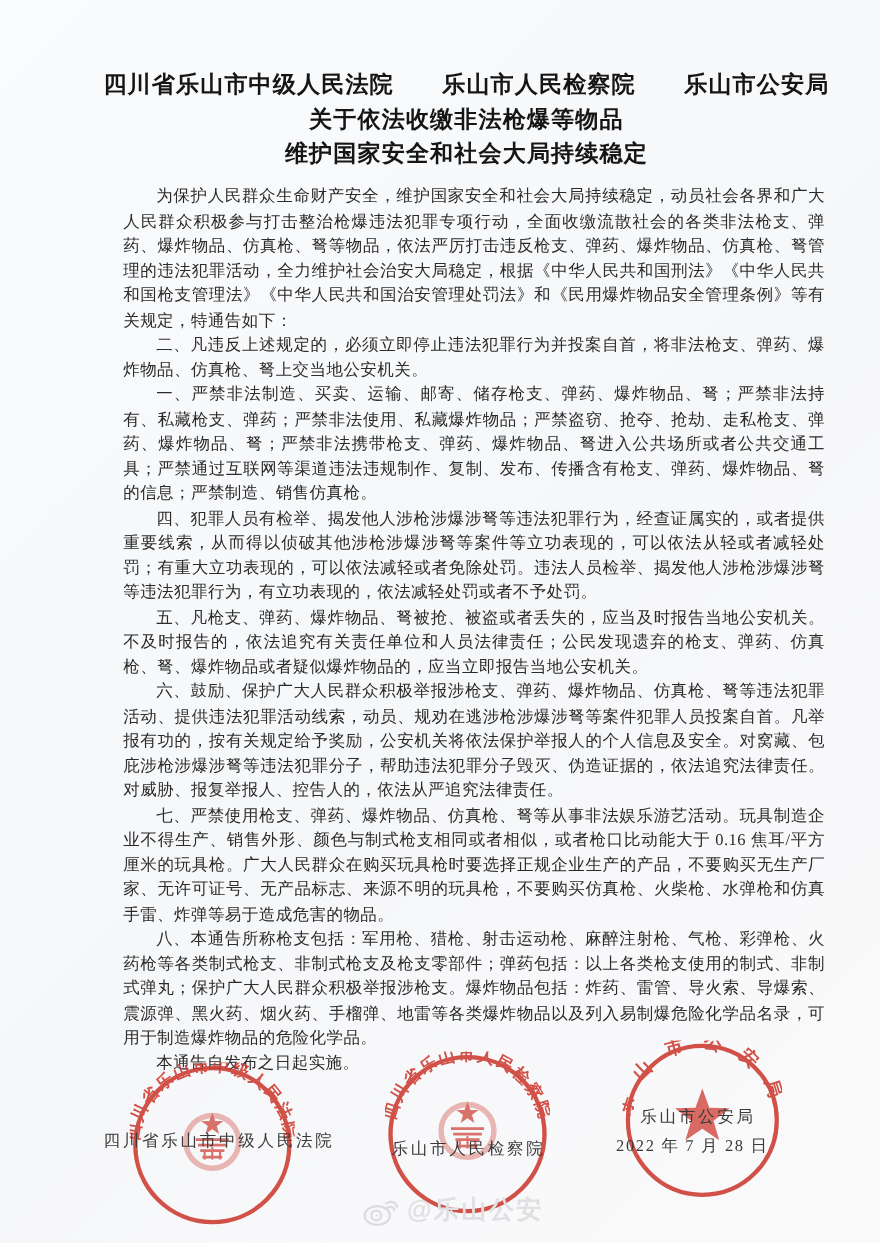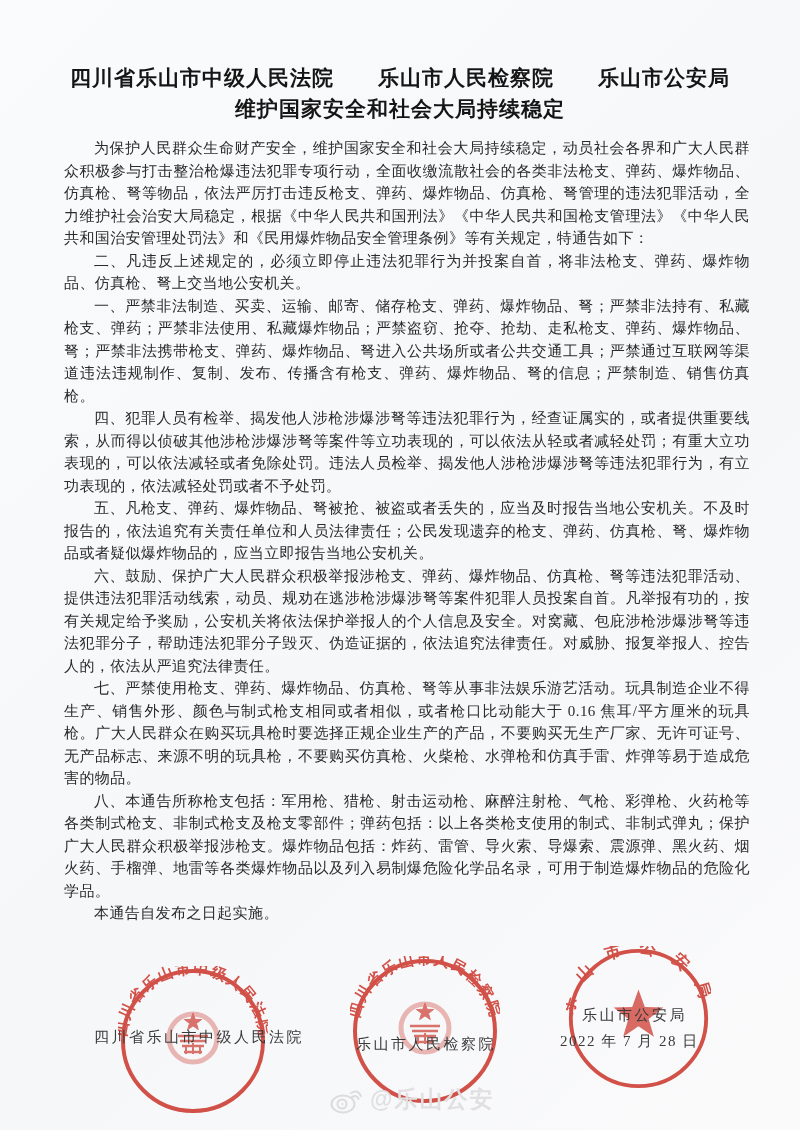--- a/index.html
+++ b/index.html
@@ -5,20 +5,21 @@
   * { margin:0; padding:0; box-sizing:border-box; }
   html,body { width:800px; height:1130px; }
   body {
     background:#f7f8fa;
     font-family:"Liberation Serif","DejaVu Serif",serif;
     position:relative; overflow:hidden;
   }
   .sheet {
     position:absolute; inset:0;
     background:linear-gradient(135deg,#fafbfd 0%,#f6f7f9 55%,#fafafb 100%);
+    padding-left:48px;
   }
   .title-block {
     padding-top:62px; text-align:center;
     font-family:"Liberation Sans","DejaVu Sans",sans-serif;
     font-weight:bold; color:#151515;
   }
   .title-line { font-size:21px; line-height:31px; letter-spacing:1px; }
   .doc-body {
     margin:13px 50px 0 64px;
     font-size:15px; line-height:22.5px;
@@ -33,34 +34,35 @@
   .arc-text { font-size:15px; letter-spacing:2px; font-family:"Liberation Sans",sans-serif; font-weight:bold; }
   .arc-text--police { font-size:17px; letter-spacing:17px; }
   .seal-label {
     position:absolute; white-space:nowrap;
     font-size:15px; color:#3a3a3a; letter-spacing:2.5px;
   }
   .seal-label--date { letter-spacing:1.5px; }
   
   .watermark {
     position:absolute; left:330px; top:1084px;
-    display:flex; gap:6px;
+    display:flex; align-items:center; gap:6px;
   }
   .watermark-text {
     font-size:23px; letter-spacing:2px; font-weight:bold;
     font-family:"Liberation Sans",sans-serif;
   }
 </style>
 </head>
 <body>
 
 <div class="sheet">
 
   <div class="title-block">
     <div class="title-line">四川省乐山市中级人民法院　　乐山市人民检察院　　乐山市公安局</div>
+    <div class="title-line">关于依法收缴非法枪爆等物品</div>
     <div class="title-line">维护国家安全和社会大局持续稳定</div>
   </div>
 
   <div class="doc-body">
       <p class="para">为保护人民群众生命财产安全，维护国家安全和社会大局持续稳定，动员社会各界和广大人民群众积极参与打击整治枪爆违法犯罪专项行动，全面收缴流散社会的各类非法枪支、弹药、爆炸物品、仿真枪、弩等物品，依法严厉打击违反枪支、弹药、爆炸物品、仿真枪、弩管理的违法犯罪活动，全力维护社会治安大局稳定，根据《中华人民共和国刑法》《中华人民共和国枪支管理法》《中华人民共和国治安管理处罚法》和《民用爆炸物品安全管理条例》等有关规定，特通告如下：</p>
       <p class="para">二、凡违反上述规定的，必须立即停止违法犯罪行为并投案自首，将非法枪支、弹药、爆炸物品、仿真枪、弩上交当地公安机关。</p>
       <p class="para">一、严禁非法制造、买卖、运输、邮寄、储存枪支、弹药、爆炸物品、弩；严禁非法持有、私藏枪支、弹药；严禁非法使用、私藏爆炸物品；严禁盗窃、抢夺、抢劫、走私枪支、弹药、爆炸物品、弩；严禁非法携带枪支、弹药、爆炸物品、弩进入公共场所或者公共交通工具；严禁通过互联网等渠道违法违规制作、复制、发布、传播含有枪支、弹药、爆炸物品、弩的信息；严禁制造、销售仿真枪。</p>
       <p class="para">四、犯罪人员有检举、揭发他人涉枪涉爆涉弩等违法犯罪行为，经查证属实的，或者提供重要线索，从而得以侦破其他涉枪涉爆涉弩等案件等立功表现的，可以依法从轻或者减轻处罚；有重大立功表现的，可以依法减轻或者免除处罚。违法人员检举、揭发他人涉枪涉爆涉弩等违法犯罪行为，有立功表现的，依法减轻处罚或者不予处罚。</p>
       <p class="para">五、凡枪支、弹药、爆炸物品、弩被抢、被盗或者丢失的，应当及时报告当地公安机关。不及时报告的，依法追究有关责任单位和人员法律责任；公民发现遗弃的枪支、弹药、仿真枪、弩、爆炸物品或者疑似爆炸物品的，应当立即报告当地公安机关。</p>
       <p class="para">六、鼓励、保护广大人民群众积极举报涉枪支、弹药、爆炸物品、仿真枪、弩等违法犯罪活动、提供违法犯罪活动线索，动员、规劝在逃涉枪涉爆涉弩等案件犯罪人员投案自首。凡举报有功的，按有关规定给予奖励，公安机关将依法保护举报人的个人信息及安全。对窝藏、包庇涉枪涉爆涉弩等违法犯罪分子，帮助违法犯罪分子毁灭、伪造证据的，依法追究法律责任。对威胁、报复举报人、控告人的，依法从严追究法律责任。</p>

